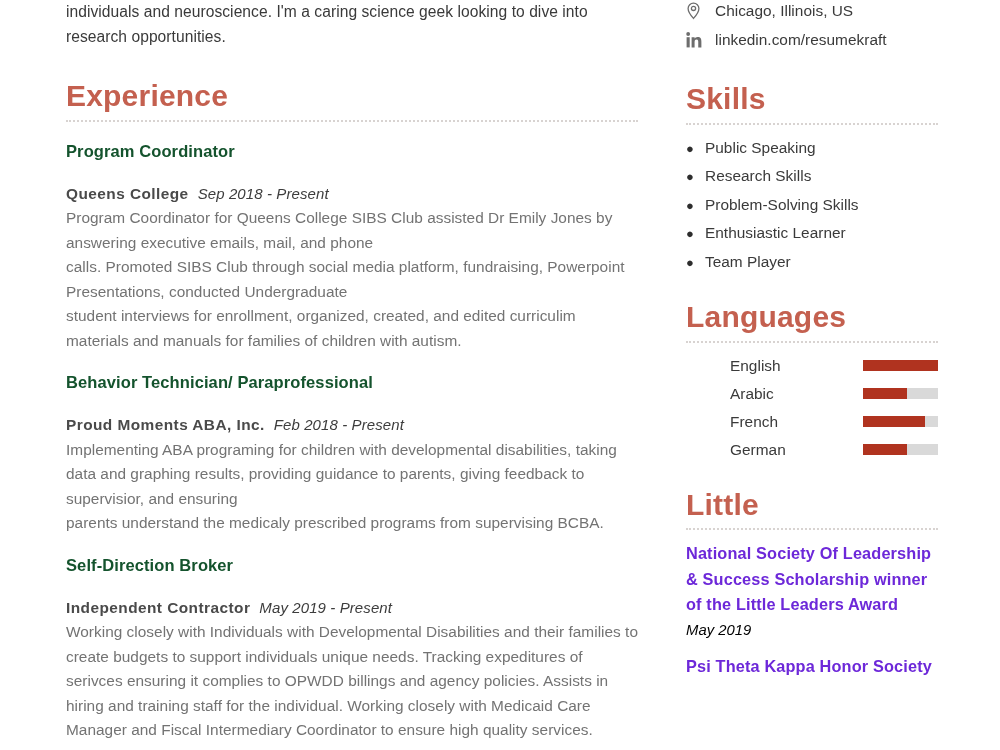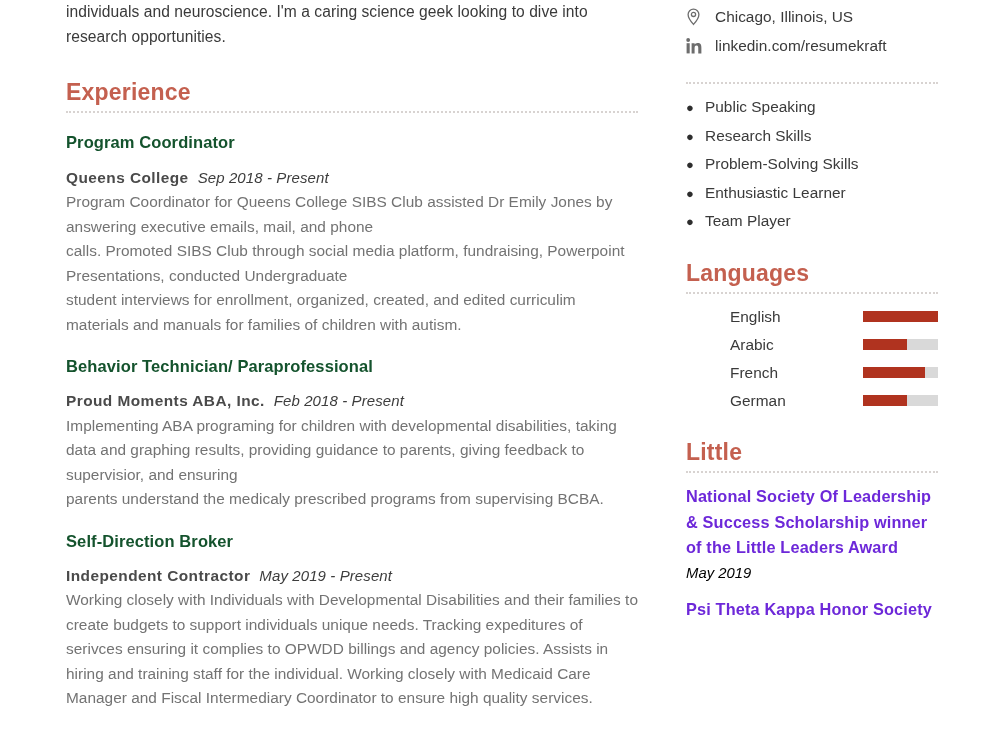--- a/index.html
+++ b/index.html
@@ -34,21 +34,21 @@
     line-height: 25px;
     color: #3a3a3a;
     letter-spacing: 0.05px;
   }
 
   .section-head {
     margin-top: 30px;
   }
 
   .section-title {
-    font-size: 23px;
+    font-size: 30px;
     font-weight: 700;
     color: #c4604f;
     letter-spacing: 0.2px;
     line-height: 1.15;
   }
 
   .dotted-rule {
     margin-top: 6px;
     height: 2px;
     border-bottom: 2px dotted #d8d3d1;
@@ -60,21 +60,21 @@
 
   .job-title {
     font-size: 16.5px;
     font-weight: 700;
     color: #14532d;
     letter-spacing: 0.1px;
     line-height: 1.35;
   }
 
   .job-meta {
-    margin-top: 12px;
+    margin-top: 20px;
     line-height: 1.45;
     white-space: nowrap;
   }
 
   .job-company {
     font-size: 15.4px;
     font-weight: 700;
     color: #4a4a4a;
     letter-spacing: 0.45px;
   }
@@ -104,21 +104,20 @@
     width: 252px;
   }
 
   .contact-list {
     list-style: none;
     padding-top: 2px;
   }
 
   .contact-item {
     display: flex;
-    align-items: center;
     height: 29px;
     font-size: 15.4px;
     color: #3a3a3a;
     letter-spacing: 0.02px;
   }
 
   .contact-icon {
     width: 20px;
     min-width: 20px;
     height: 18px;
@@ -272,20 +271,21 @@
             <rect x="0.6" y="5.2" width="3.1" height="10.2"></rect>
             <circle cx="2.15" cy="2.0" r="1.9"></circle>
             <path d="M5.6 5.2h3v1.4h0.05c0.42-0.78 1.44-1.6 2.97-1.6 3.17 0 3.76 2.05 3.76 4.72v5.7h-3.13v-5.05c0-1.2-0.02-2.76-1.7-2.76-1.7 0-1.96 1.31-1.96 2.67v5.14H5.6z"></path>
           </svg>
         </span>
         <span>linkedin.com/resumekraft</span>
       </li>
     </ul>
 
     <div class="side-section first">
+      <div class="section-title">Skills</div>
       <div class="dotted-rule"></div>
       <ul class="skill-list">
         <li class="skill-item">
           <span class="bullet">●</span>
           <span>Public Speaking</span>
         </li>
         <li class="skill-item">
           <span class="bullet">●</span>
           <span>Research Skills</span>
         </li>

